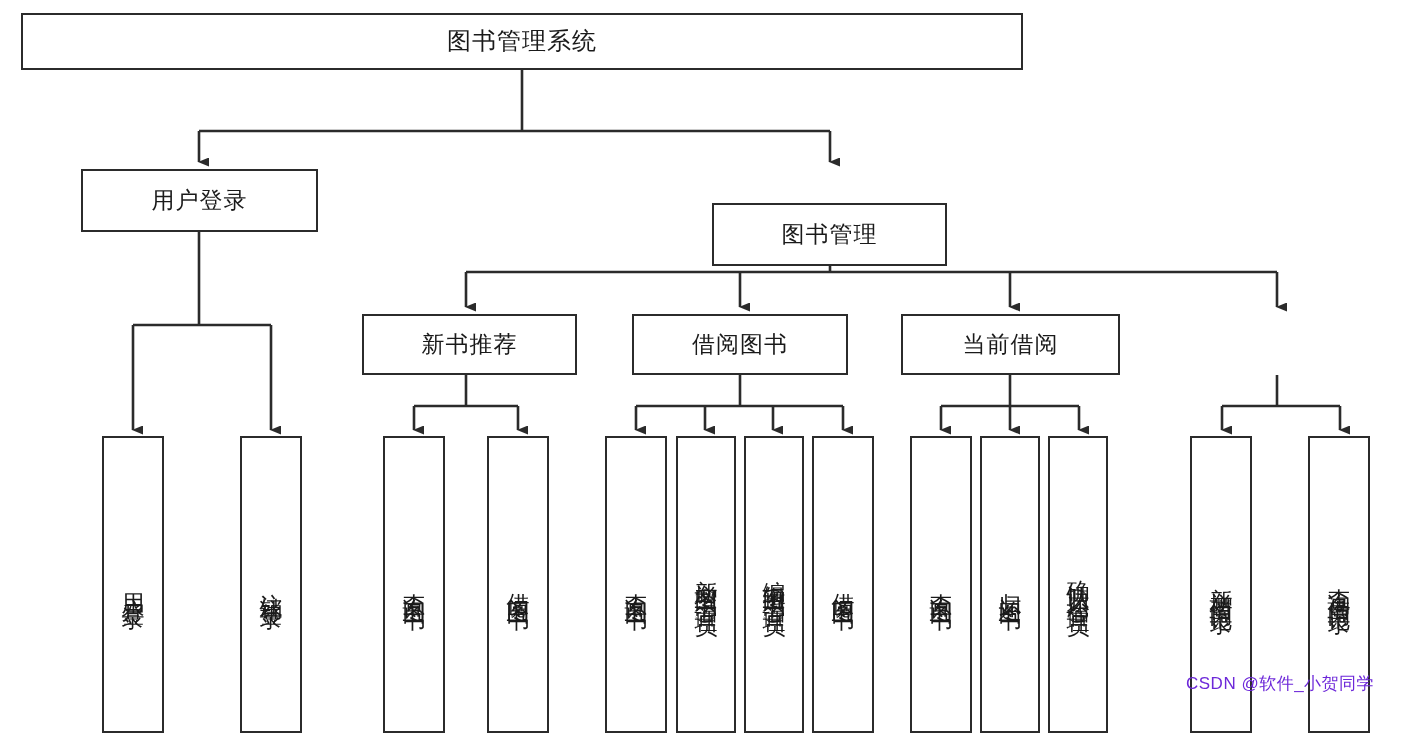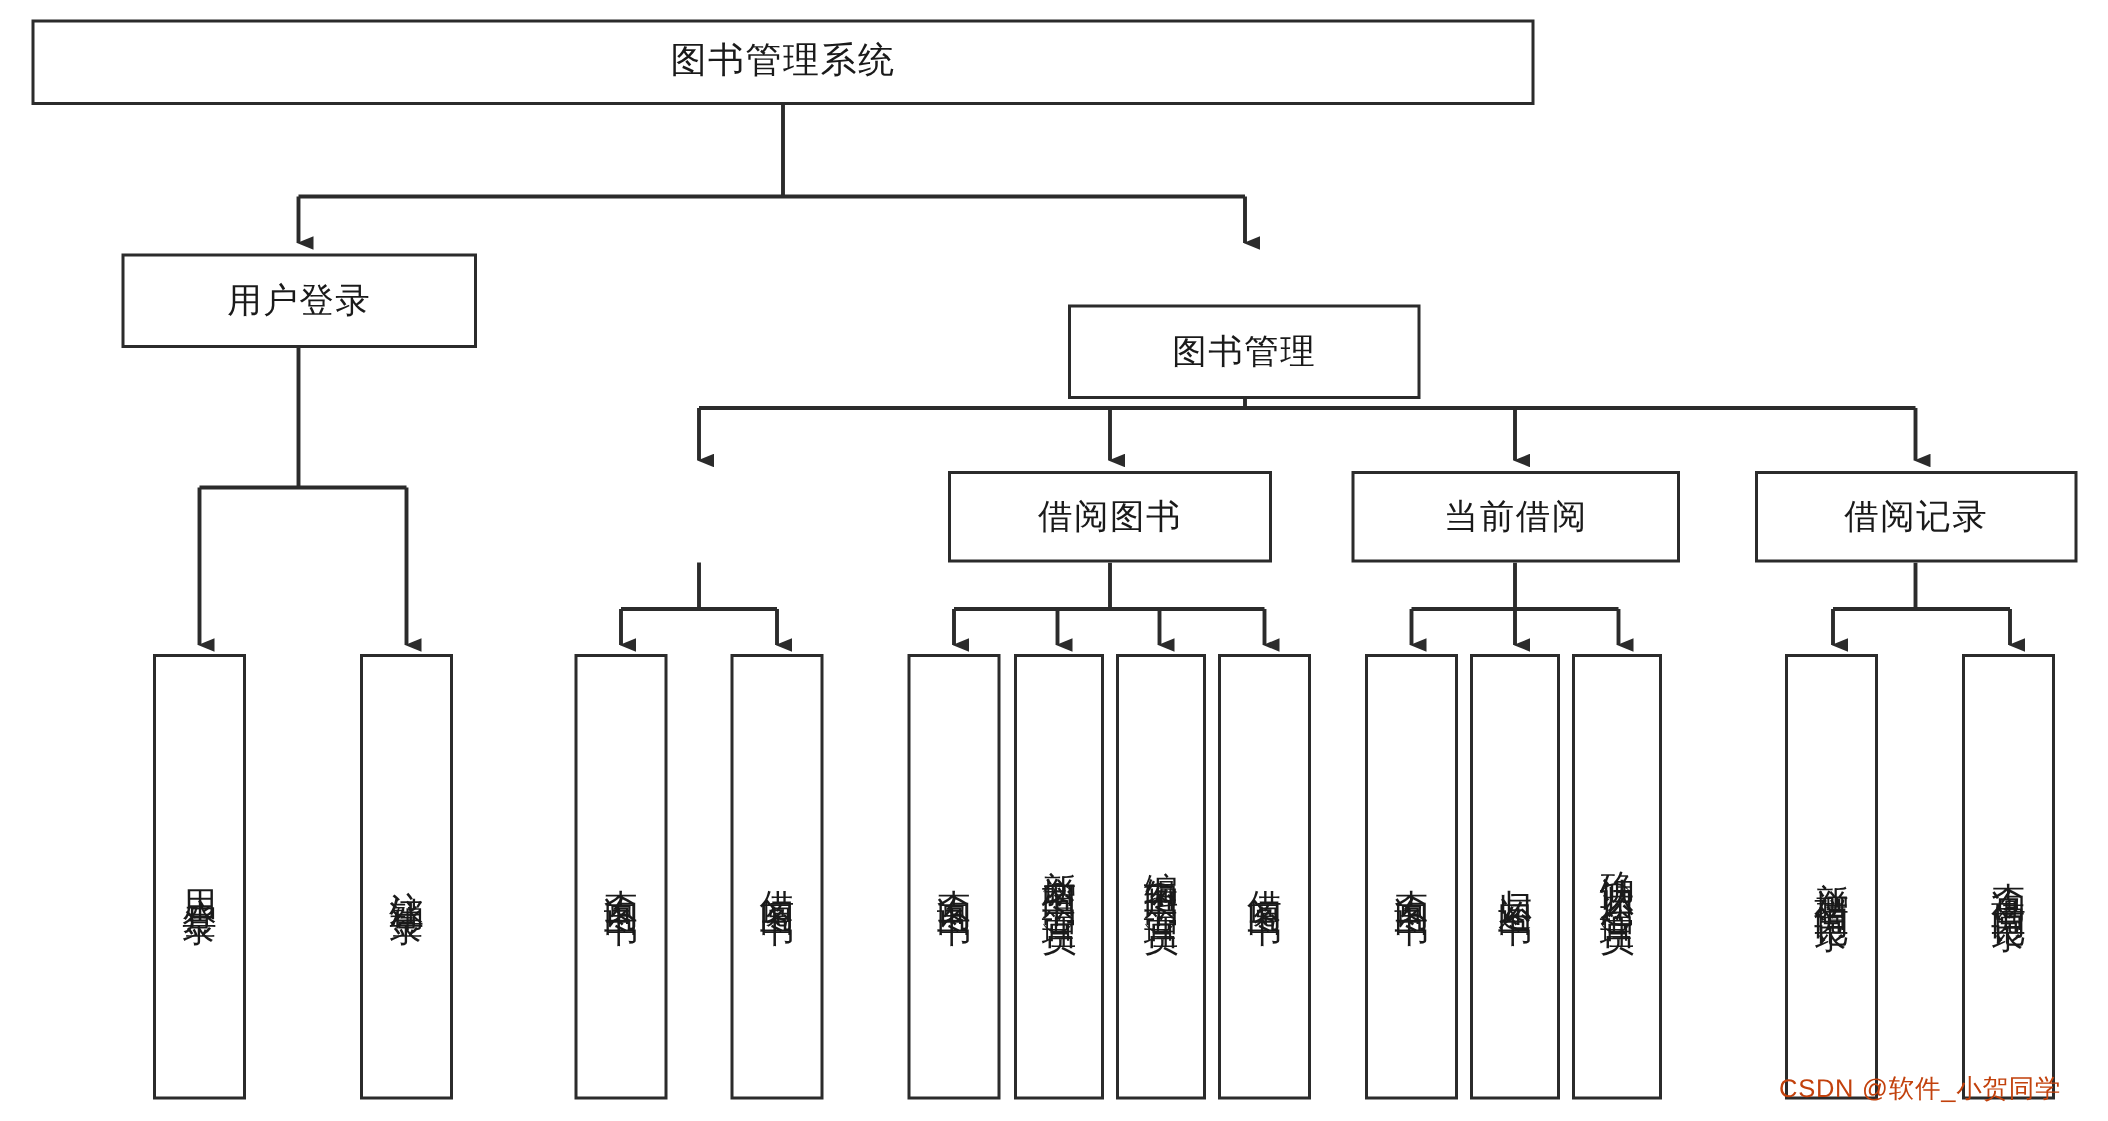--- a/index.html
+++ b/index.html
@@ -56,23 +56,23 @@
     text-orientation: upright;
     font-size: 23px;
     letter-spacing: 5px;
     line-height: 1.0;
     white-space: nowrap;
   }
   .node.root .label { font-size: 24px; }
   .watermark {
     position: absolute;
     left: 1186px;
-    top: 714px;
+    top: 672px;
     font-size: 17px;
-    color: #c2410c;
+    color: #6d28d9;
     letter-spacing: 0.5px;
     white-space: nowrap;
     font-family: "Liberation Sans", "DejaVu Sans", sans-serif;
   }
 </style>
 </head>
 <body>
 
 <div id="diagram-root">
 
@@ -131,32 +131,32 @@
   </div>
 
   <div class="node horiz" style="left:81px; top:169px; width:237px; height:63px;">
     <span class="label">用户登录</span>
   </div>
 
   <div class="node horiz" style="left:712px; top:169px; width:235px; height:63px;margin-top:34px;">
     <span class="label">图书管理</span>
   </div>
 
+  <div class="node horiz" style="left:362px; top:314px; width:215px; height:61px;">
+    <span class="label">新书推荐</span>
+  </div>
 
   <div class="node horiz" style="left:632px; top:314px; width:216px; height:61px;">
     <span class="label">借阅图书</span>
   </div>
 
   <div class="node horiz" style="left:901px; top:314px; width:219px; height:61px;">
     <span class="label">当前借阅</span>
   </div>
 
-  <div class="node horiz" style="left:1170px; top:314px; width:215px; height:61px;">
-    <span class="label">借阅记录</span>
-  </div>
 
   <div class="node vert" style="left:102px; top:436px; width:62px; height:297px;">
     <span class="label">用户登录</span>
   </div>
 
   <div class="node vert" style="left:240px; top:436px; width:62px; height:297px;">
     <span class="label">注销登录</span>
   </div>
 
   <div class="node vert" style="left:383px; top:436px; width:62px; height:297px;">

